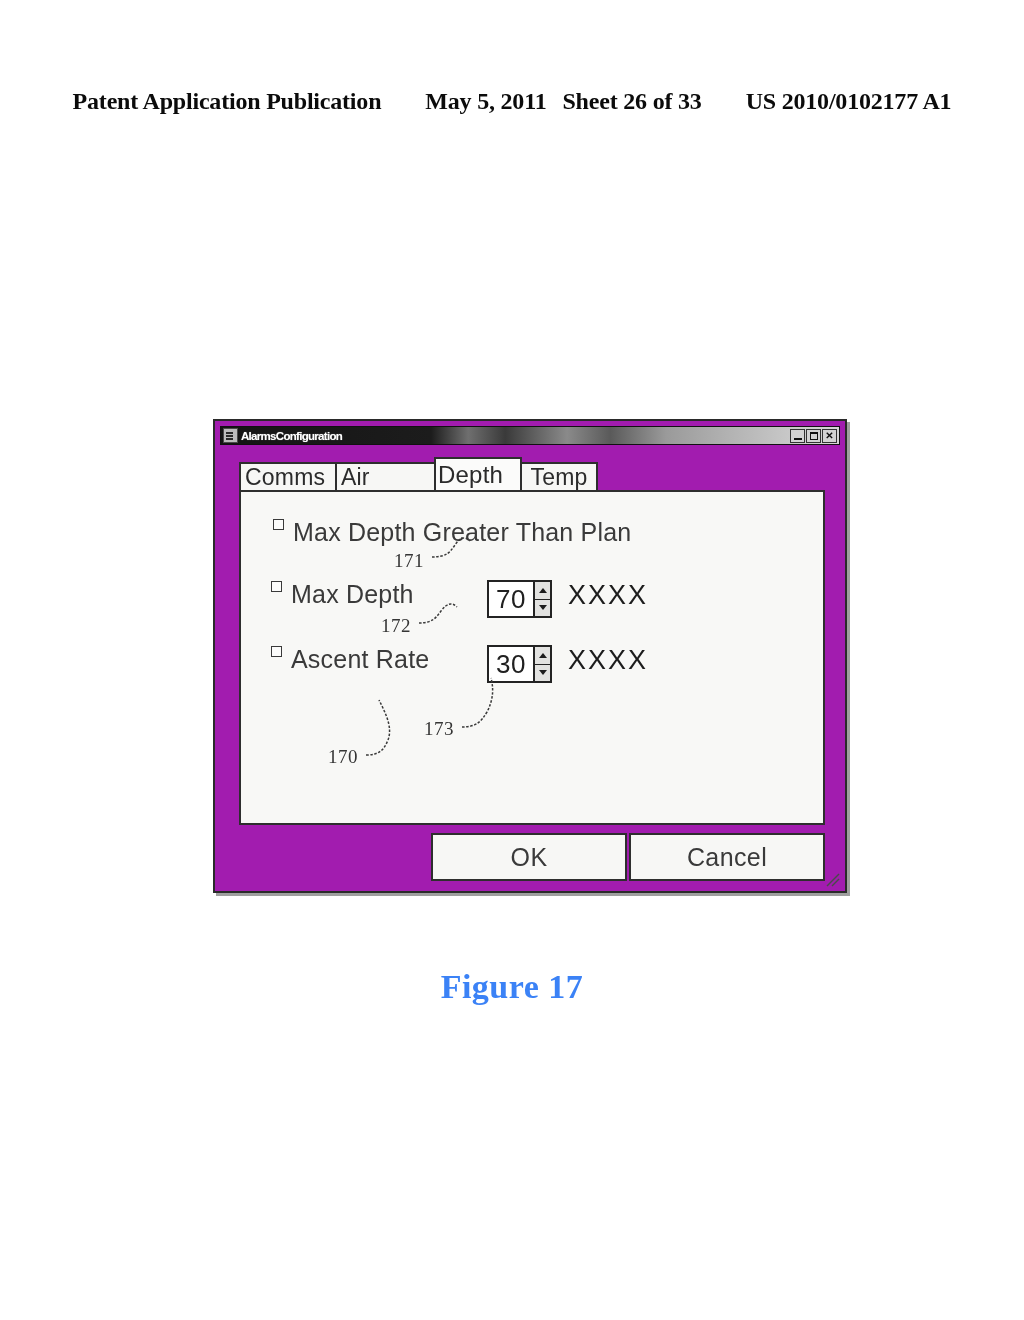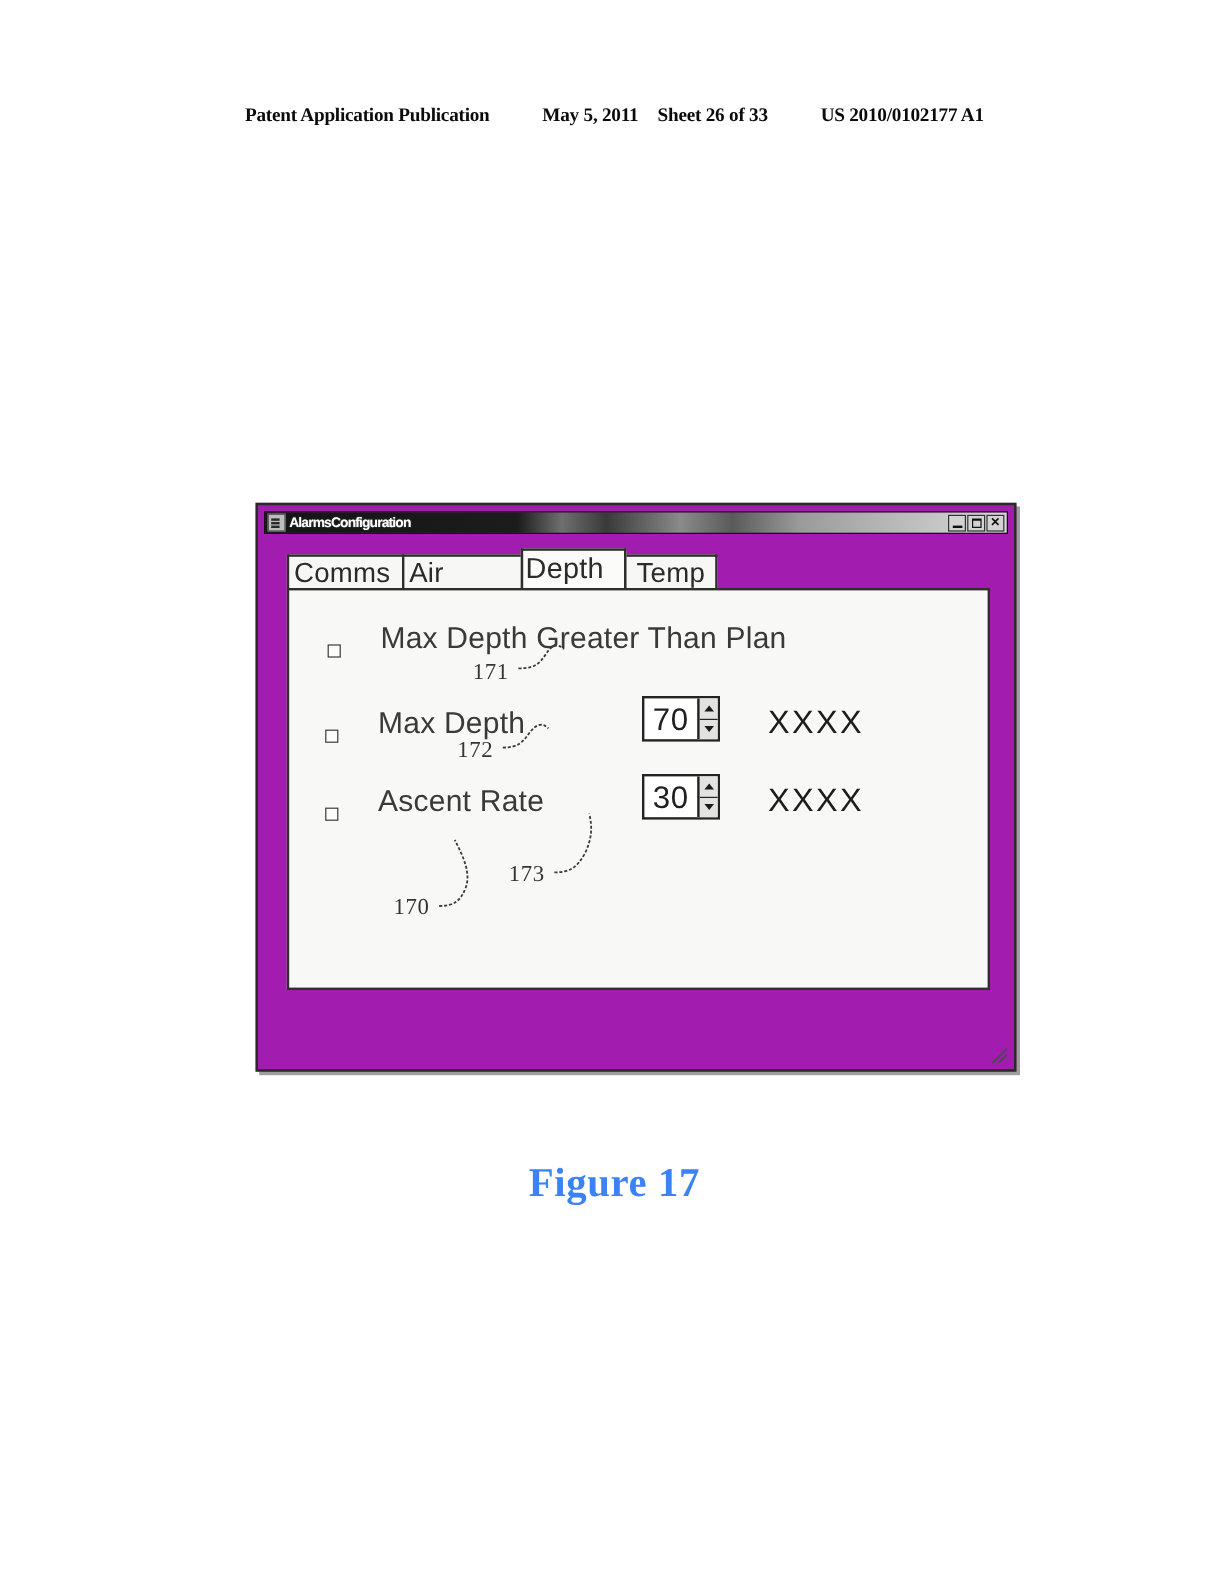--- a/index.html
+++ b/index.html
@@ -19,21 +19,21 @@
   .page-header {
     position: absolute;
     top: 88px;
     left: 0;
     width: 1024px;
     display: flex;
     justify-content: center;
     align-items: baseline;
     font-family: "Liberation Serif", serif;
     font-weight: bold;
-    font-size: 16px;
+    font-size: 24px;
     color: #0b0b0b;
     letter-spacing: -0.2px;
     white-space: nowrap;
   }
   .page-header .hdr-pub { margin-right: 44px; }
   .page-header .hdr-date { margin-right: 16px; }
   .page-header .hdr-sheet { margin-right: 44px; }
 
   
   .dialog-window {
@@ -186,23 +186,22 @@
     border: 2px solid #2e2e2e;
     background: #f8f8f6;
     box-sizing: border-box;
     z-index: 2;
   }
 
   
   .opt-row {
     position: absolute;
     display: flex;
-    align-items: flex-end;
+    align-items: flex-start;
     white-space: nowrap;
-    gap: 24px;
   }
   .row-1 { left: 32px; top: 26px; }
   .row-2 { left: 30px; top: 88px; }
   .row-3 { left: 30px; top: 153px; }
 
   .chk {
     width: 11px;
     height: 11px;
     border: 1.6px solid #3a3a3a;
     background: #fcfcfb;
@@ -414,20 +413,28 @@
           <span class="spin-arrow down">
               <span class="tri"></span>
             </span>
         </span>
       </span>
       <span class="unit-label">XXXX</span>
     </div>
 
   </div>
 
+  <div class="btn-row">
+    <div class="dlg-btn">
+      <span>OK</span>
+    </div>
+    <div class="dlg-btn">
+      <span>Cancel</span>
+    </div>
+  </div>
 
   <svg class="resize-grip" viewBox="0 0 18 16">
     <path d="M16 2 L4 14" stroke="#4a4a4a" stroke-width="1.4" fill="none"></path>
     <path d="M16 7 L9 14" stroke="#4a4a4a" stroke-width="1.4" fill="none"></path>
   </svg>
 
 </div>
 
 <svg class="ref-layer" viewBox="0 0 1024 1320">
 

